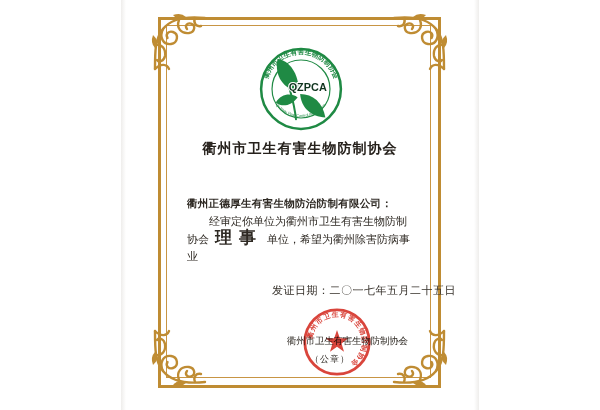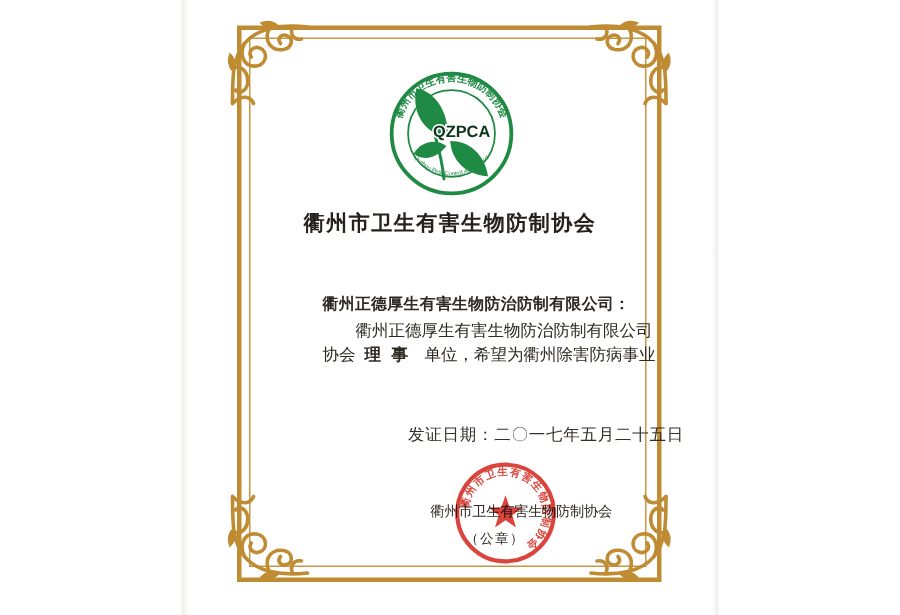--- a/index.html
+++ b/index.html
@@ -23,24 +23,24 @@
   .corner.bl{left:149px;top:329px;transform:scaleY(-1);}
   .corner.br{left:390px;top:329px;transform:scale(-1,-1);}
 
   .logo{position:absolute;left:259px;top:47px;width:84px;height:84px;}
 
   .cert-title{position:absolute;left:0;top:140px;width:600px;text-align:center;
     font-size:14px;font-weight:bold;letter-spacing:1px;color:#26211c;}
   .cert-no{position:absolute;left:295px;top:170px;font-size:9.5px;color:#3a342d;letter-spacing:.3px;}
 
   .body-block{position:absolute;left:187px;top:196px;width:232px;
-    font-size:11px;line-height:16.5px;color:#2e2923;margin-left:28px;}
+    font-size:11px;line-height:16.5px;color:#2e2923;}
   .body-block .recipient{font-weight:bold;font-size:10.5px;letter-spacing:.3px;}
   .body-block .indent{display:inline-block;width:22px;}
-  .membership{font-weight:bold;font-size:11px;letter-spacing:7px;padding:0 4px 0 6px;
+  .membership{font-weight:bold;font-size:17px;letter-spacing:7px;padding:0 4px 0 6px;
     font-family:"DejaVu Serif",serif;}
 
   .date-block{position:absolute;left:272px;top:282px;font-size:11px;line-height:16px;
     color:#342f29;letter-spacing:.5px;}
 
   .org-line{position:absolute;left:287px;top:335px;font-size:9.5px;letter-spacing:-0.2px;color:#2e2923;}
   .seal-note{position:absolute;left:310px;top:353px;font-size:9px;letter-spacing:1px;color:#2e2923;}
 
   .seal{position:absolute;left:302px;top:307px;width:70px;height:70px;
     mix-blend-mode:multiply;opacity:.92;}
@@ -104,21 +104,21 @@
       <path fill="#1f8a44" d="M46 60 C38 70 28 72 20 66 C26 56 38 54 46 60 Z"></path>
     </g>
     <text x="58" y="52.5" text-anchor="middle" font-size="13" font-weight="bold" fill="#10351f" stroke="#ffffff" stroke-width="2.6" paint-order="stroke" font-family="'Liberation Sans',sans-serif">QZPCA</text>
   </svg>
 
   <div class="cert-title">衢州市卫生有害生物防制协会</div>
 
 
   <div class="body-block">
     <div class="recipient">衢州正德厚生有害生物防治防制有限公司：</div>
-    <div><span class="indent"></span><span>衢州正德厚生有害生物防治防制有限公司</span></div>
+    <div><span class="indent"></span><span>经审定你单位为衢州市卫生有害生物防制</span></div>
     <div><span>协会</span><span class="membership">理事</span><span>单位，希望为衢州除害防病事业</span></div>
   </div>
 
   <div class="date-block">
     <div><span>发证日期：</span><span>二〇一七年五月二十五日</span></div>
   </div>
 
   <div class="org-line">衢州市卫生有害生物防制协会</div>
   <div class="seal-note">（公章）</div>
 

